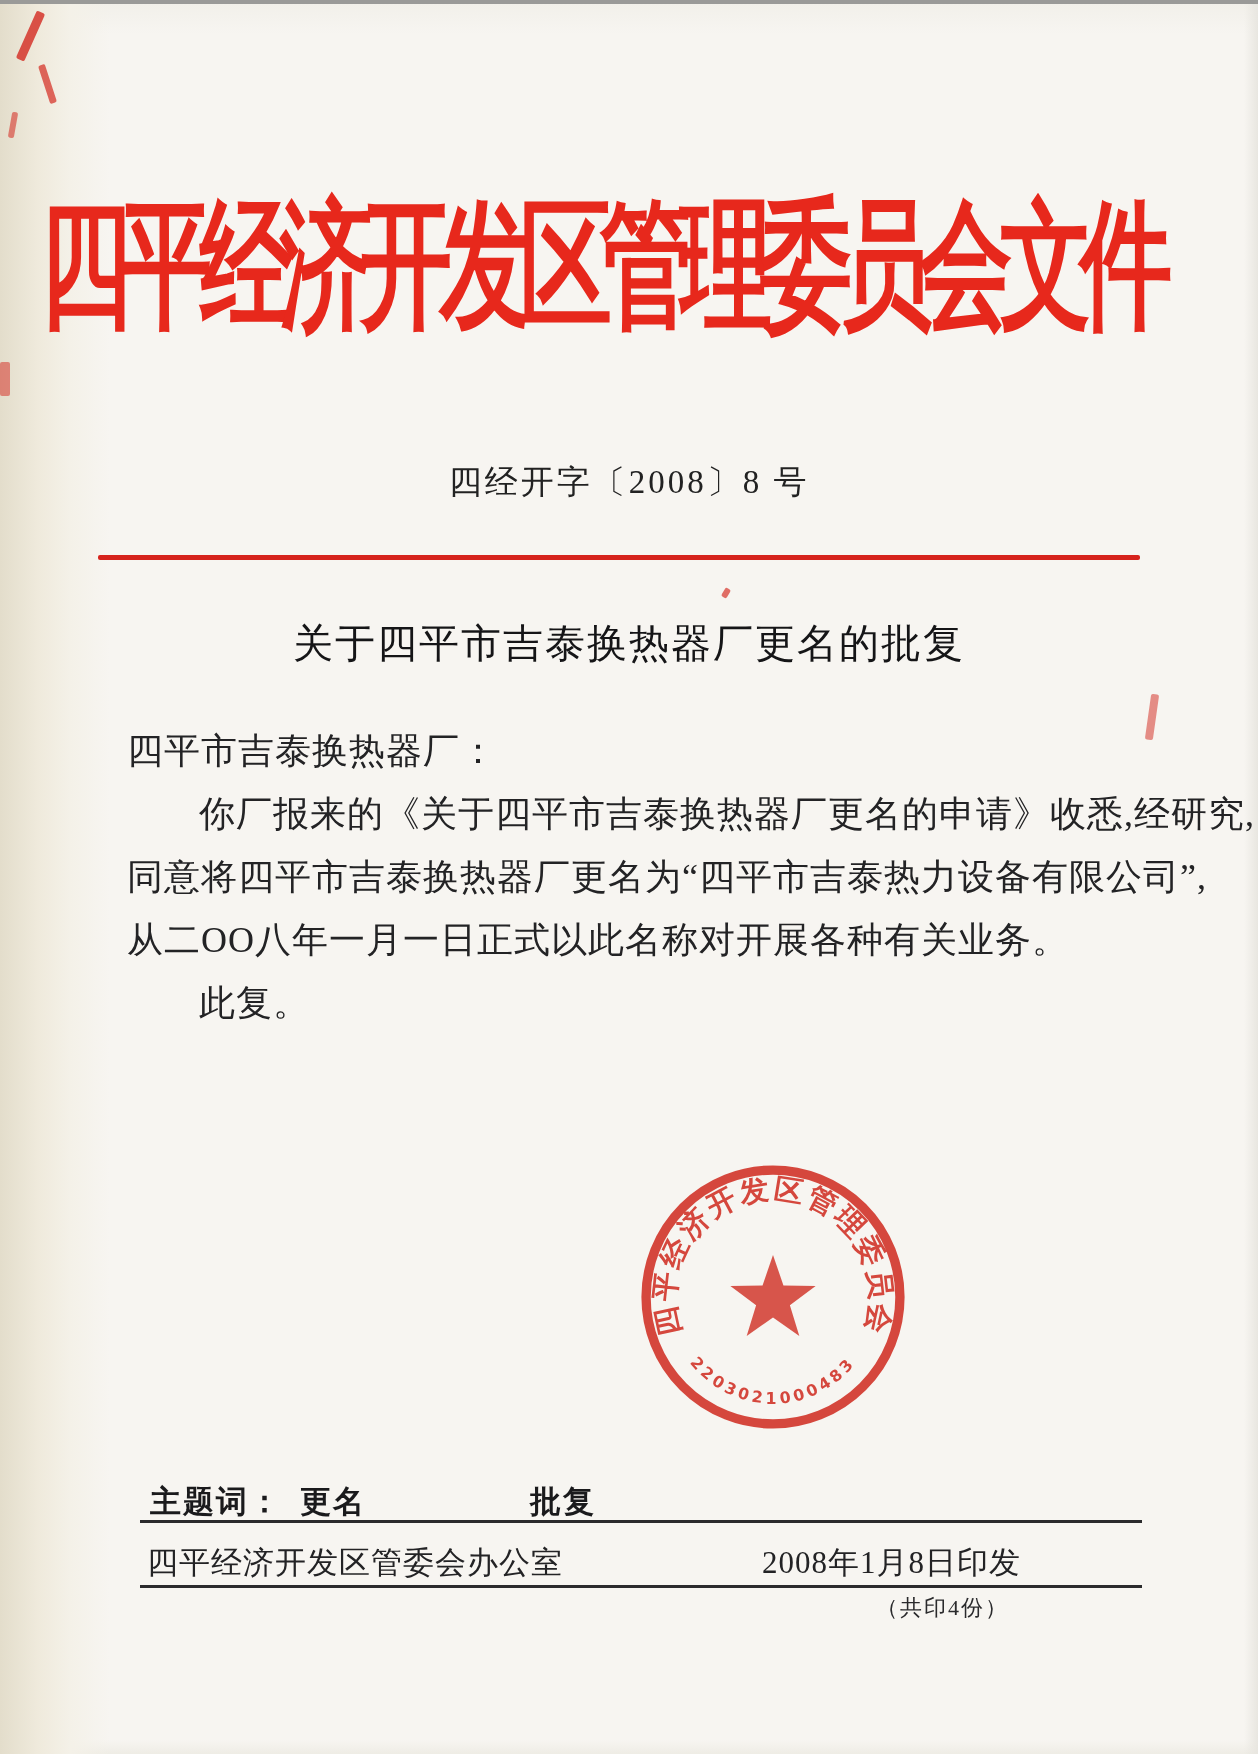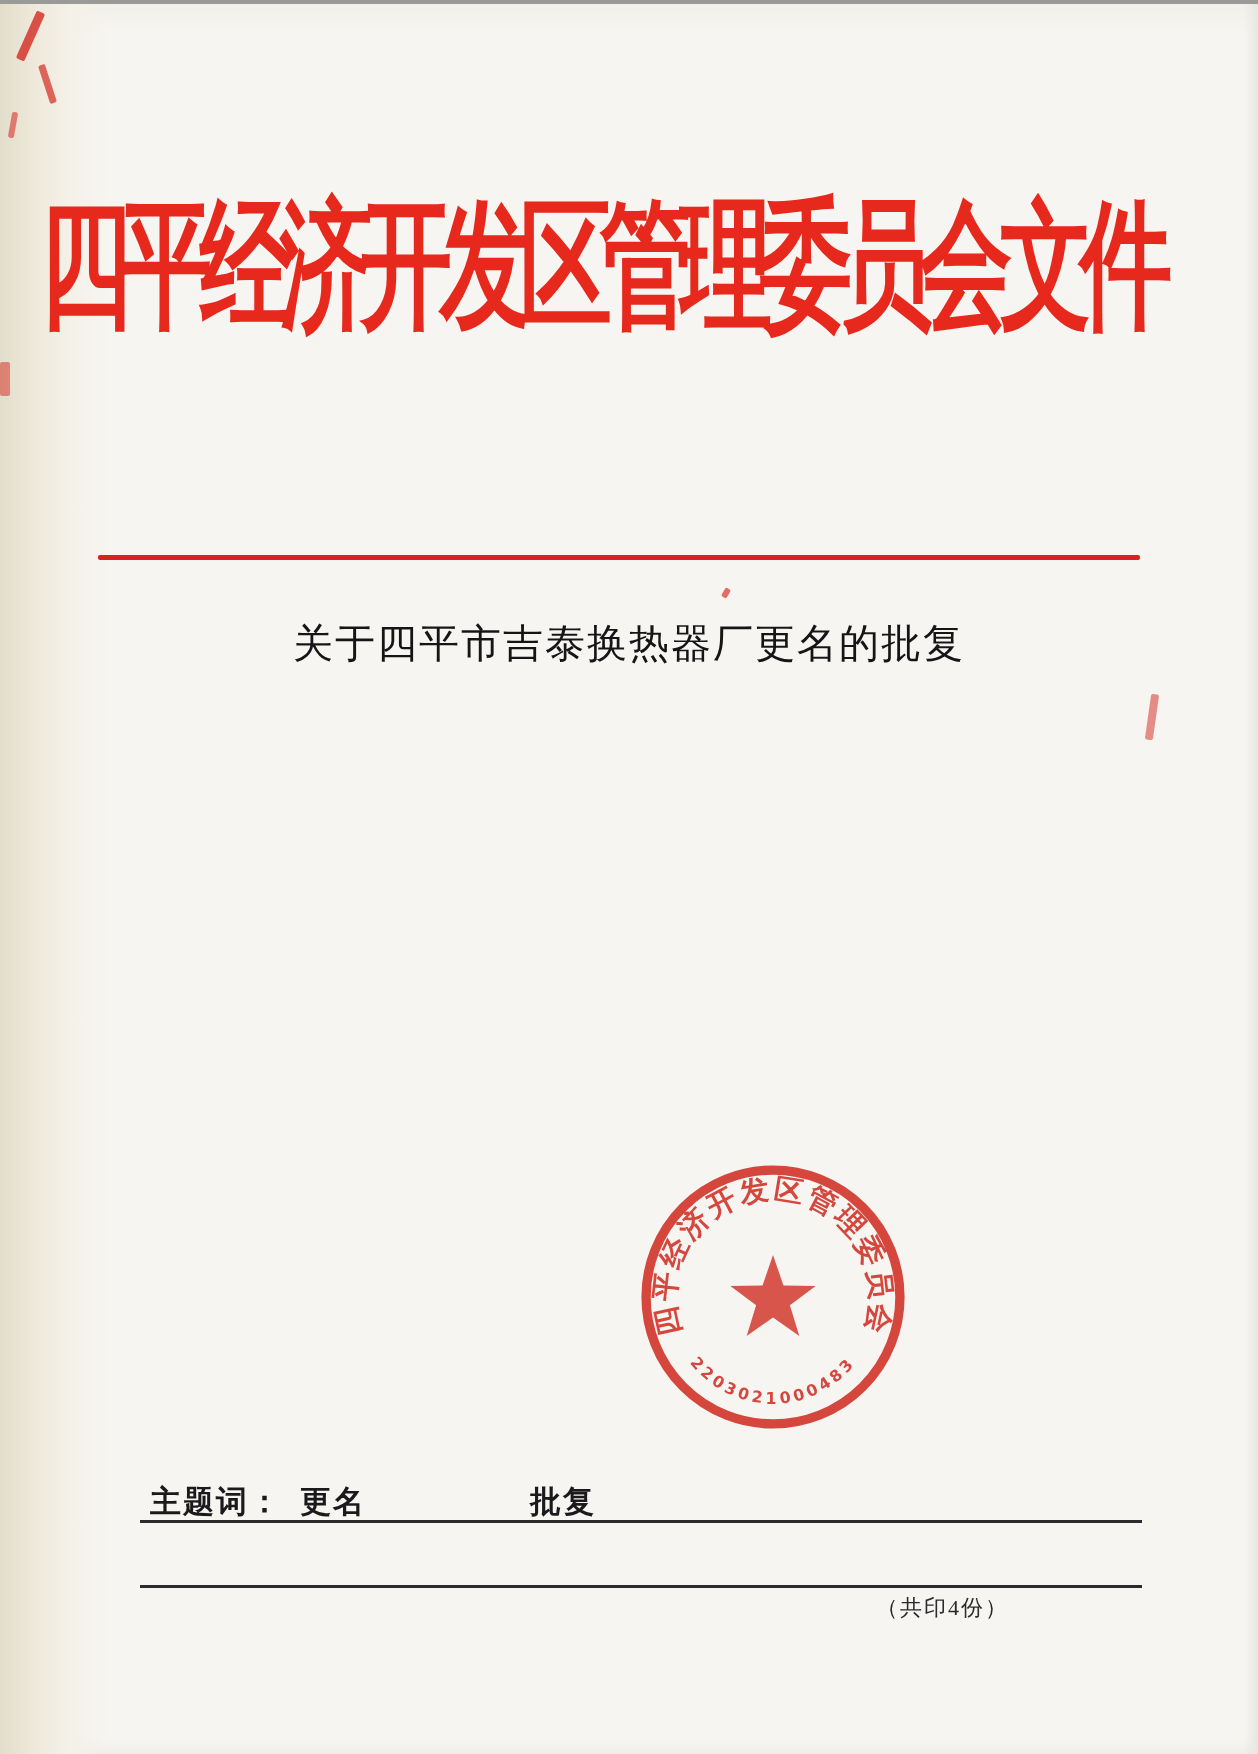--- a/index.html
+++ b/index.html
@@ -109,25 +109,33 @@
 
   <div class="artifact art-corner-1"></div>
   <div class="artifact art-corner-2"></div>
   <div class="artifact art-corner-3"></div>
   <div class="artifact art-left-tick"></div>
   <div class="artifact art-right-smudge"></div>
   <div class="artifact art-title-dot"></div>
 
   <div class="org-header">四平经济开发区管理委员会文件</div>
 
+  <div class="doc-number">四经开字〔2008〕8 号</div>
 
   <div class="red-rule"></div>
 
   <div class="doc-title">关于四平市吉泰换热器厂更名的批复</div>
 
+  <div class="body-block">
+    <div class="body-line">四平市吉泰换热器厂：</div>
+    <div class="body-line indent">你厂报来的《关于四平市吉泰换热器厂更名的申请》收悉,经研究,</div>
+    <div class="body-line">同意将四平市吉泰换热器厂更名为“四平市吉泰热力设备有限公司”,</div>
+    <div class="body-line">从二ΟΟ八年一月一日正式以此名称对开展各种有关业务。</div>
+    <div class="body-line indent">此复。</div>
+  </div>
 
 
   <svg class="seal" viewBox="0 0 300 300" aria-hidden="true">
     <defs>
       <path id="sealTop" d="M 56 197 A 105 105 0 1 1 244 197" fill="none"></path>
       <path id="sealBottom" d="M 42 182 A 112 112 0 0 0 258 182" fill="none"></path>
     </defs>
     <circle cx="150" cy="150" r="136" fill="none" stroke="#d8362b" stroke-width="10"></circle>
     <text class="seal-ring-text" fill="#d8362b">
       <textPath href="#sealTop" startOffset="50%" text-anchor="middle">四平经济开发区管理委员会</textPath>
@@ -139,18 +147,22 @@
   </svg>
 
   <div class="subject-row">
     <span class="subject-label">主题词：</span>
     <span class="subject-term-1">更名</span>
     <span class="subject-term-2">批复</span>
   </div>
 
   <div class="black-rule rule-1"></div>
 
+  <div class="footer-row">
+    <span class="footer-issuer">四平经济开发区管委会办公室</span>
+    <span class="footer-printdate">2008年1月8日印发</span>
+  </div>
 
   <div class="black-rule rule-2"></div>
 
   <div class="copies-note">（共印4份）</div>
 
 </div>
 
 </body></html>

